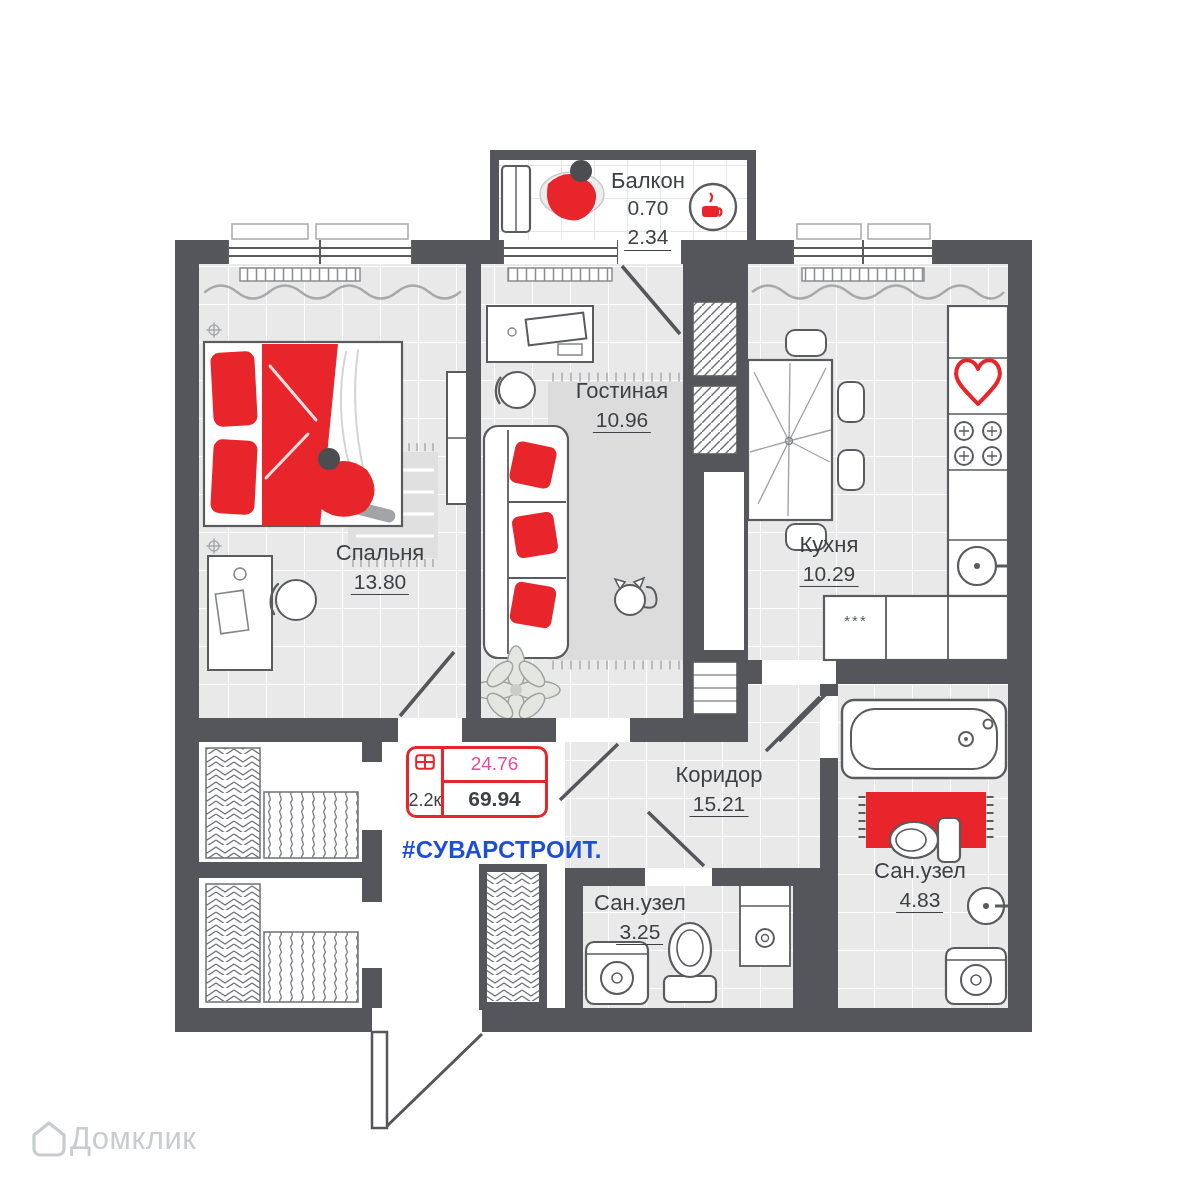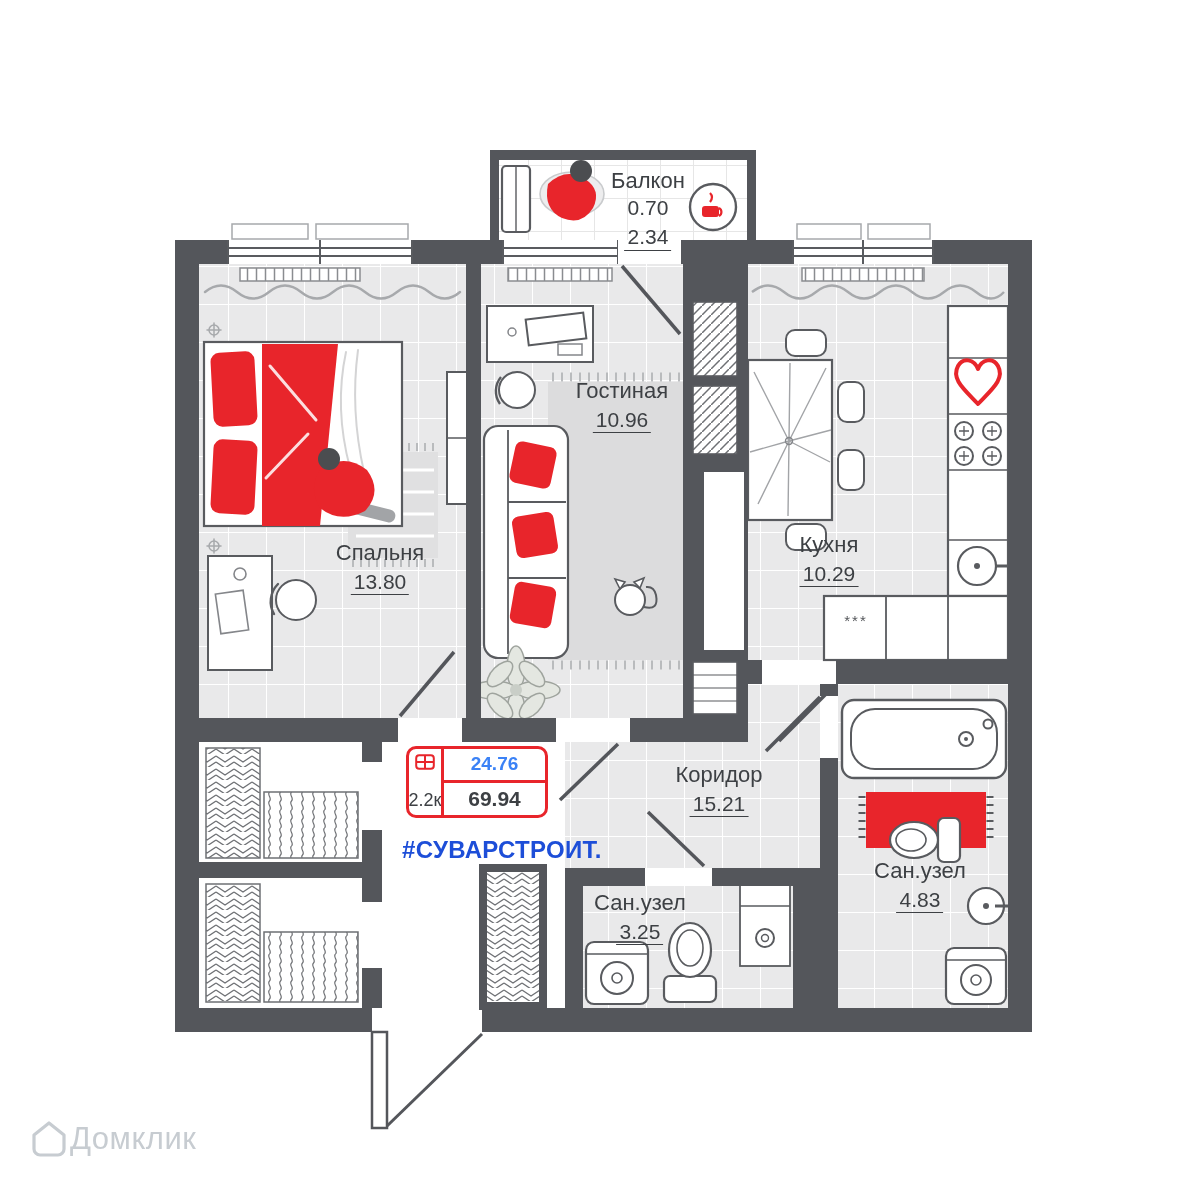--- a/index.html
+++ b/index.html
@@ -14,21 +14,21 @@
   .room-label .area { font-size:21px; line-height:1.2; border-bottom:1.6px solid #3D4044; padding:0 3px; margin-top:4px; }
   .room-label .area.no-underline { border-bottom:none; margin-top:2px; }
 
   .info-box { position:absolute; left:406px; top:746px; width:142px; height:72px; background:#ffffff;
               border:3px solid #E8252B; border-radius:10px; display:flex; z-index:6; overflow:hidden; }
   .ib-left { width:28px; display:flex; flex-direction:column; align-items:center; justify-content:space-between; padding:5px 16px 4px; }
   .ib-icon { width:20px; height:16px; display:block; }
   .ib-type { font-size:18px; color:#3D4044; }
   .ib-divider { width:3px; background:#E8252B; }
   .ib-right { flex:1; display:flex; flex-direction:column; align-items:center; justify-content:space-between; padding:4px 0; }
-  .ib-living { font-size:19px; color:#3b82f6;font-weight:bold; }
+  .ib-living { font-size:19px; color:#ec4899; }
   .ib-hr { height:3px; background:#E8252B; width:100%; }
   .ib-total { font-size:21px; font-weight:bold; color:#3D4044; }
 
   .branding { position:absolute; left:402px; top:836px; font-size:24px; font-weight:800;
               color:#1d4ed8; letter-spacing:0.3px; z-index:6; white-space:nowrap; }
 
   .cabinet-stars { position:absolute; left:828px; top:612px; width:56px; text-align:center;
                    font-size:15px; letter-spacing:2px; color:#55575B; z-index:5; }
 
   .watermark { position:absolute; left:28px; top:1118px; display:flex; align-items:center; 

